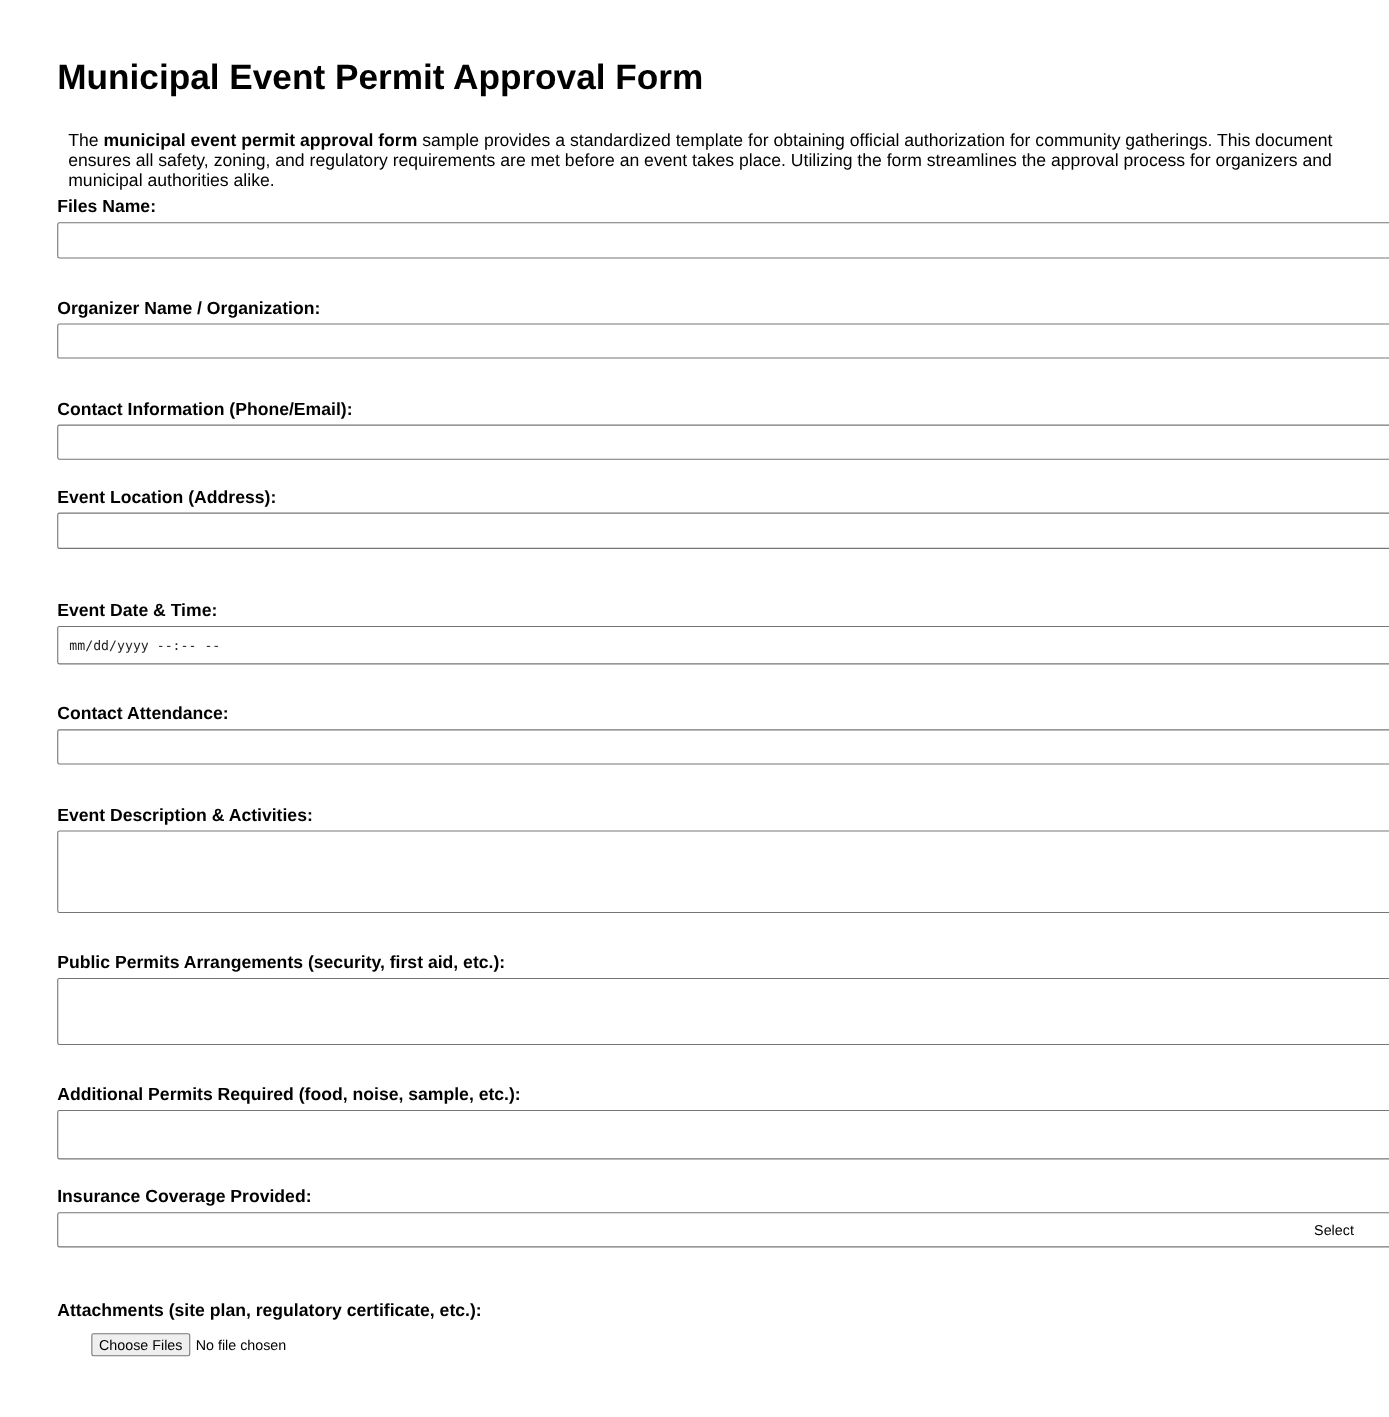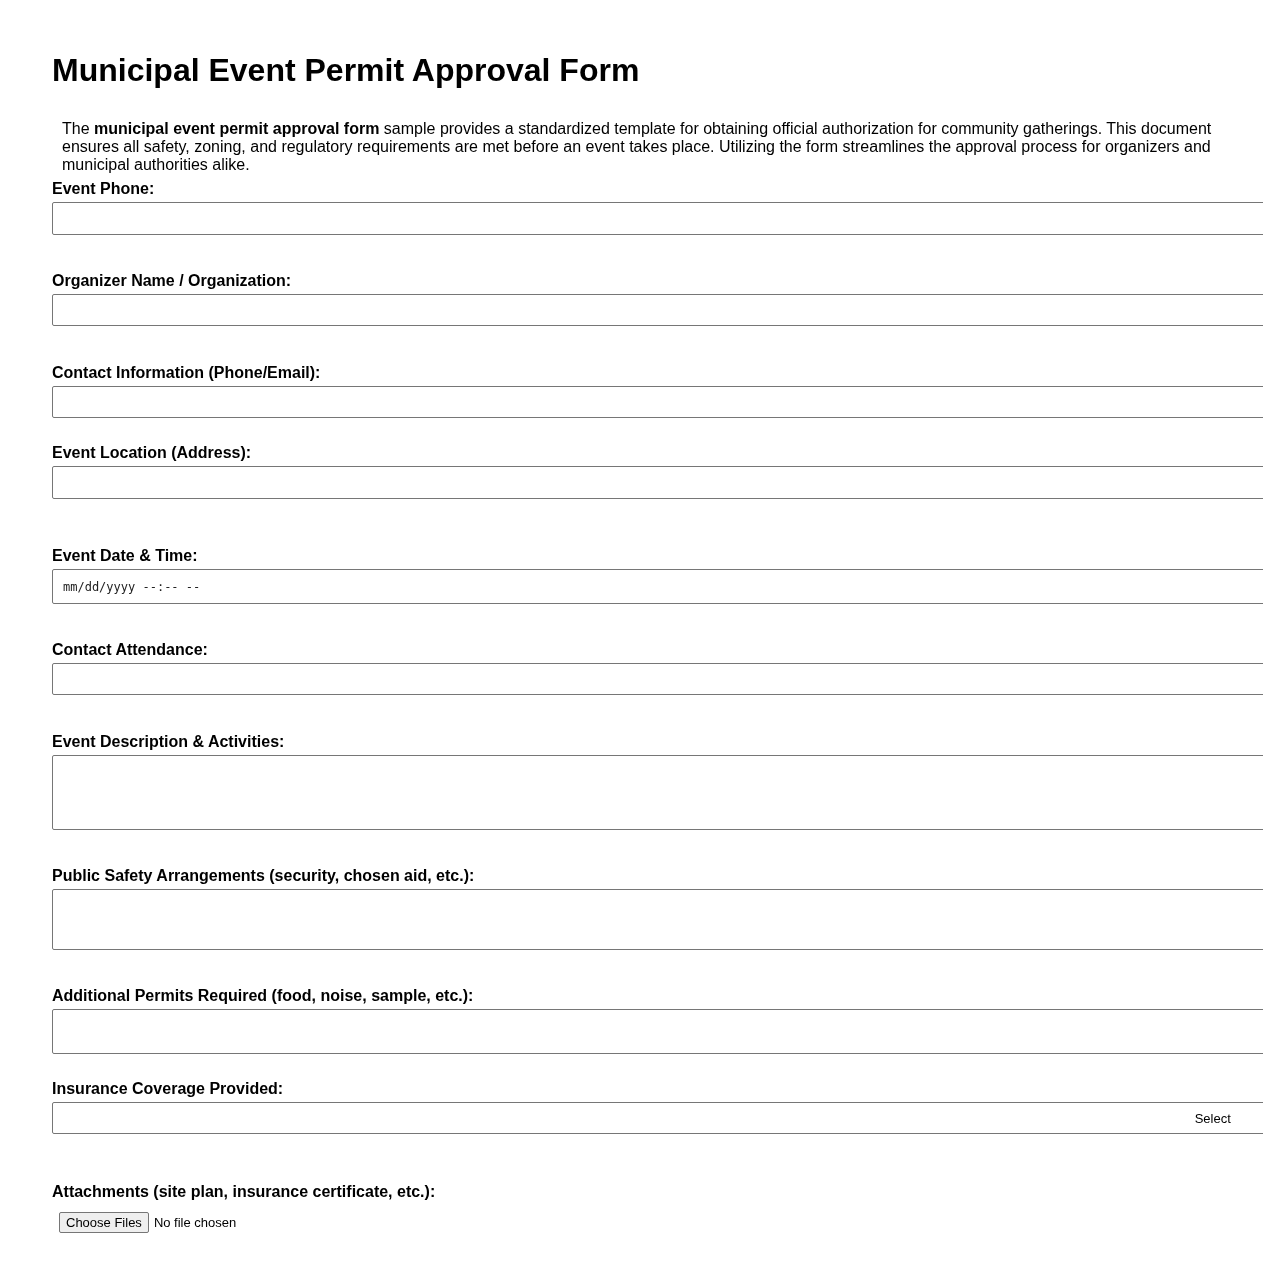--- a/index.html
+++ b/index.html
@@ -9,31 +9,31 @@
   .intro { position:absolute; left:0; top:110px; width:1159px; margin:10px; font-size:16px; line-height:18px; }
   .field { position:absolute; left:0; width:1159px; }
   .field label { display:block; font-size:16px; font-weight:bold; line-height:18px; }
   .box { position:absolute; left:0; box-sizing:border-box; width:1237px; border:1px solid #767676; border-radius:2px; background:#fff; }
   .dt { font-family:"DejaVu Sans Mono", monospace; font-size:12px; color:#222; padding-left:10px; display:flex; align-items:center; justify-content:space-between; }
   .cal { width:10px; height:9px; border:2px solid #333; border-top-width:3px; border-radius:1px; margin-right:10px; box-sizing:border-box; }
   .grip { position:absolute; right:2px; bottom:2px; width:7px; height:7px; background:linear-gradient(135deg, transparent 45%, #888 45%, #888 55%, transparent 55%, transparent 75%, #888 75%, #888 85%, transparent 85%); }
   .sel { font-size:13px; padding-left:11px; display:flex; align-items:center; justify-content:flex-end;gap:39px; }
   .chev { margin-right:9px; font-size:11px; font-weight:bold; transform:scaleX(1.4); }
   .file { position:absolute; left:7px; display:flex; align-items:center; font-size:13px; }
-  .file button { font-family:"Liberation Sans", sans-serif; font-size:13px; background:#efefef; border:1px solid #767676; border-radius:2px; padding:1px 6px; height:21px; margin-right:5px; }
+  .file button { font-family:"Liberation Sans", sans-serif; font-size:13px; background:#efefef; border:1px solid #767676; border-radius:2px; padding:1px 6px; height:21px; margin-right:5px;margin-left:24px; }
 </style>
 </head>
 <body>
 
 <div class="wrap">
   <h1>Municipal Event Permit Approval Form</h1>
   <p class="intro"><span>The </span><b>municipal event permit approval form</b><span> sample provides a standardized template for obtaining official authorization for community gatherings. This document ensures all safety, zoning, and regulatory requirements are met before an event takes place. Utilizing the form streamlines the approval process for organizers and municipal authorities alike.</span></p>
 
   <div class="field" style="top:180px">
-    <label>Event Phone:</label>
+    <label>Files Name:</label>
     <div class="box" style="top:22px;height:33px"></div>
   </div>
 
   <div class="field" style="top:272px">
     <label>Organizer Name / Organization:</label>
     <div class="box" style="top:22px;height:32px"></div>
   </div>
 
   <div class="field" style="top:364px">
     <label>Contact Information (Phone/Email):</label>
@@ -59,21 +59,21 @@
   </div>
 
   <div class="field" style="top:733px">
     <label>Event Description &amp; Activities:</label>
     <div class="box" style="top:22px;height:75px">
         <span class="grip"></span>
       </div>
   </div>
 
   <div class="field" style="top:867px">
-    <label>Public Safety Arrangements (security, chosen aid, etc.):</label>
+    <label>Public Permits Arrangements (security, first aid, etc.):</label>
     <div class="box" style="top:22px;height:61px">
         <span class="grip"></span>
       </div>
   </div>
 
   <div class="field" style="top:987px">
     <label>Additional Permits Required (food, noise, sample, etc.):</label>
     <div class="box" style="top:22px;height:45px">
         <span class="grip"></span>
       </div>
@@ -81,19 +81,19 @@
 
   <div class="field" style="top:1080px">
     <label>Insurance Coverage Provided:</label>
     <div class="box sel" style="top:22px;height:32px">
       <span>Select</span>
       <span class="chev">⌄</span>
     </div>
   </div>
 
   <div class="field" style="top:1183px">
-    <label>Attachments (site plan, insurance certificate, etc.):</label>
+    <label>Attachments (site plan, regulatory certificate, etc.):</label>
     <div class="file" style="top:29px">
       <button>Choose Files</button>
       <span>No file chosen</span>
     </div>
   </div>
 </div>
 
 </body></html>

